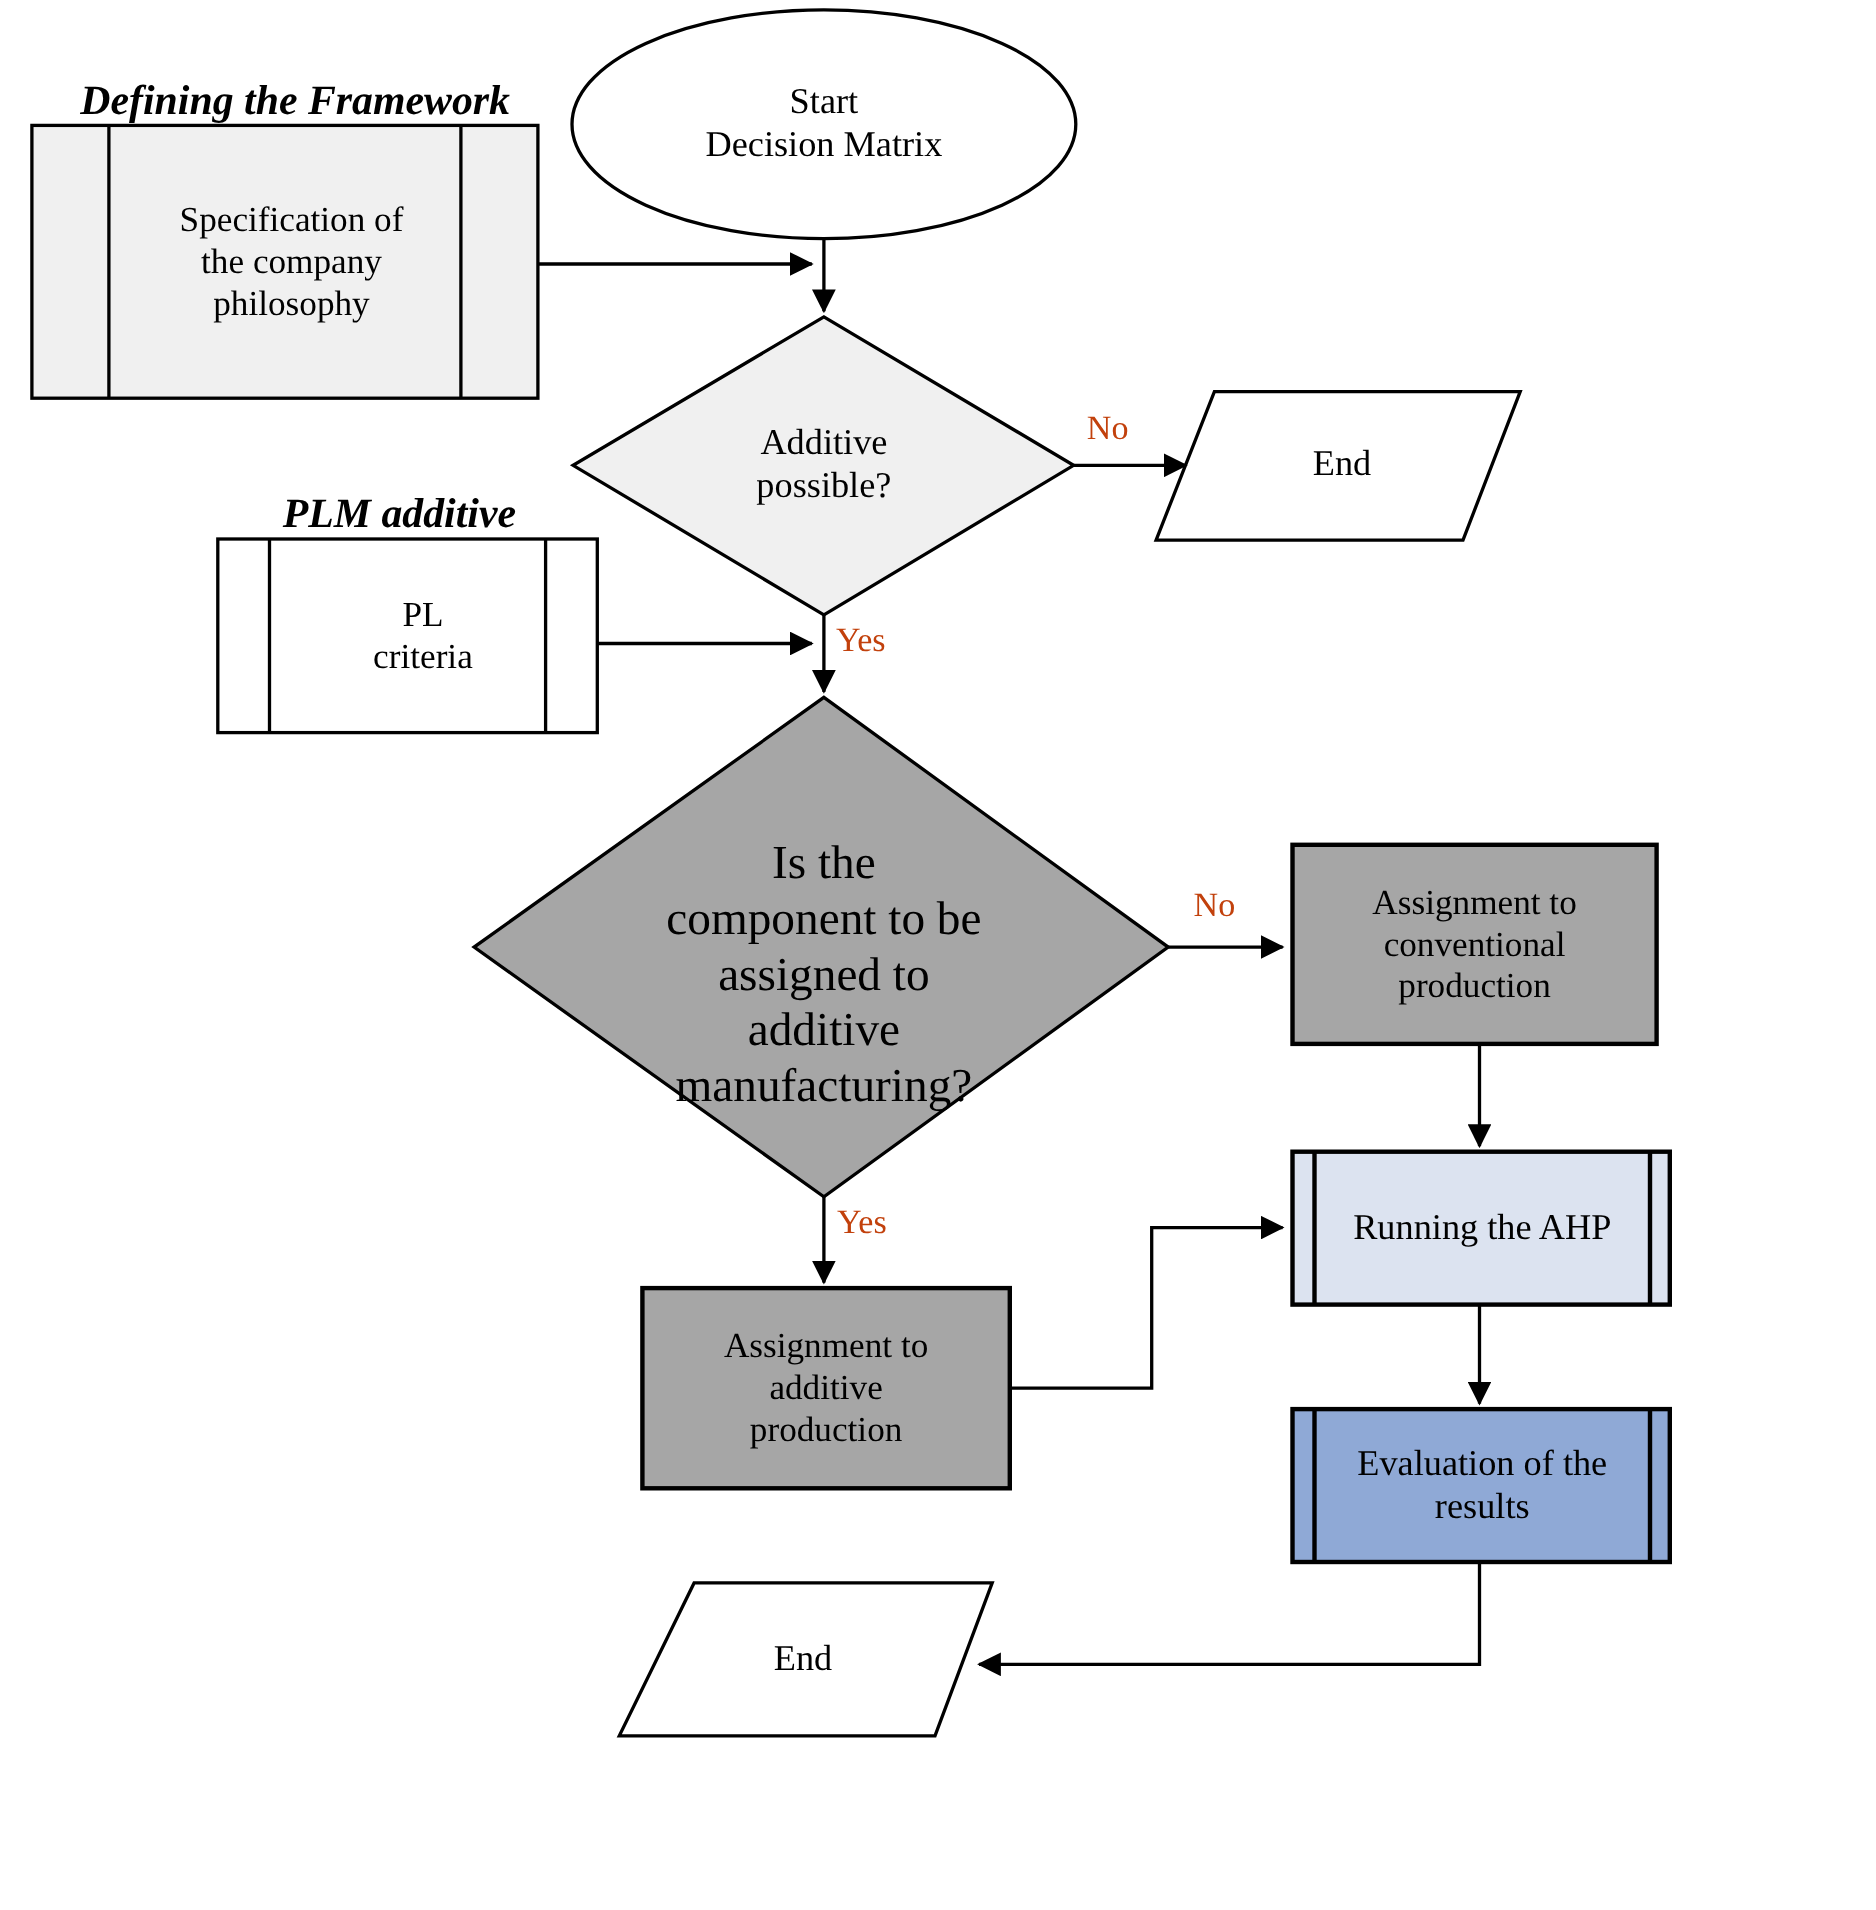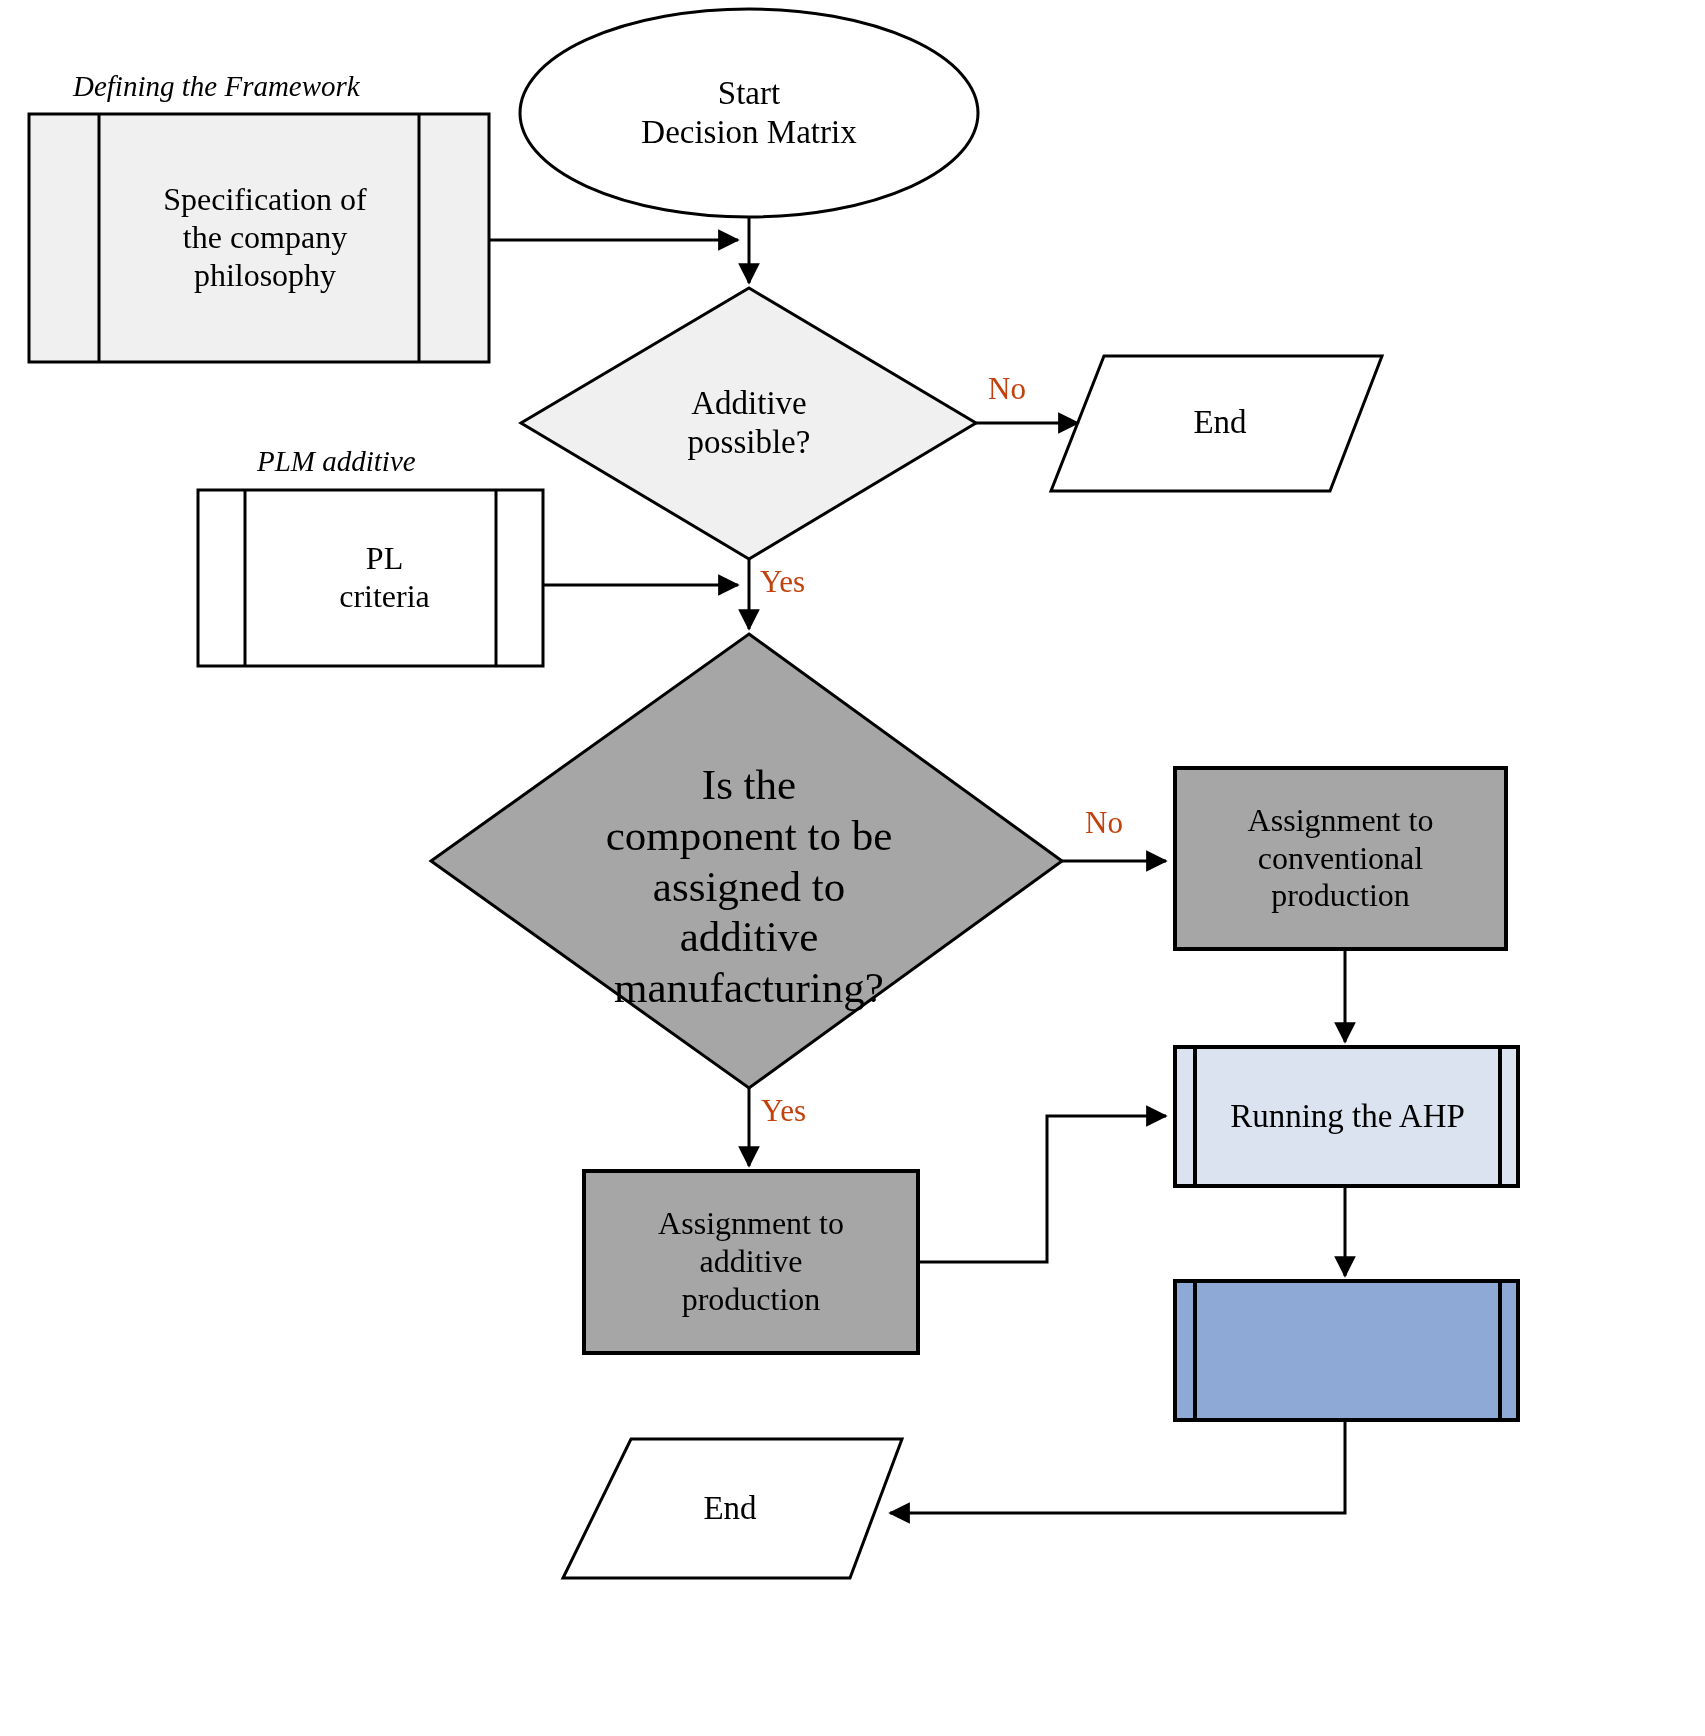--- a/index.html
+++ b/index.html
@@ -31,22 +31,22 @@
     justify-content: center;
     text-align: center;
     color: #000000;
     line-height: 1.18;
     white-space: pre-line;
     pointer-events: none;
   }
   .lane-title {
     position: absolute;
     font-style: italic;
-    font-weight: normal;
-    font-size: 29px;
+    font-weight: bold;
+    font-size: 38px;
     color: #000000;
     white-space: nowrap;
     font-family: "Liberation Serif", "DejaVu Serif", serif;
   }
   .edge-label {
     position: absolute;
     font-size: 31px;
     color: #c2410c;
     white-space: nowrap;
     font-family: "Liberation Serif", "DejaVu Serif", serif;
@@ -171,20 +171,22 @@
   <div class="node-text" style="left:1175px; top:768px; width:331px; height:181px; font-size:32px;">Assignment to
 conventional
 production</div>
 
   <div class="node-text" style="left:584px; top:1171px; width:334px; height:182px; font-size:32px;">Assignment to
 additive
 production</div>
 
   <div class="node-text" style="left:1195px; top:1047px; width:305px; height:139px; font-size:33px;">Running the AHP</div>
 
+  <div class="node-text" style="left:1195px; top:1281px; width:305px; height:139px; font-size:33px;">Evaluation of the
+results</div>
 
   <div class="node-text" style="left:590px; top:1468px; width:280px; height:80px; font-size:33px;">End</div>
 
   <div class="edge-label" style="left:988px; top:371px;">No</div>
 
   <div class="edge-label" style="left:760px; top:564px;">Yes</div>
 
   <div class="edge-label" style="left:1085px; top:805px;">No</div>
 
   <div class="edge-label" style="left:761px; top:1093px;">Yes</div>

